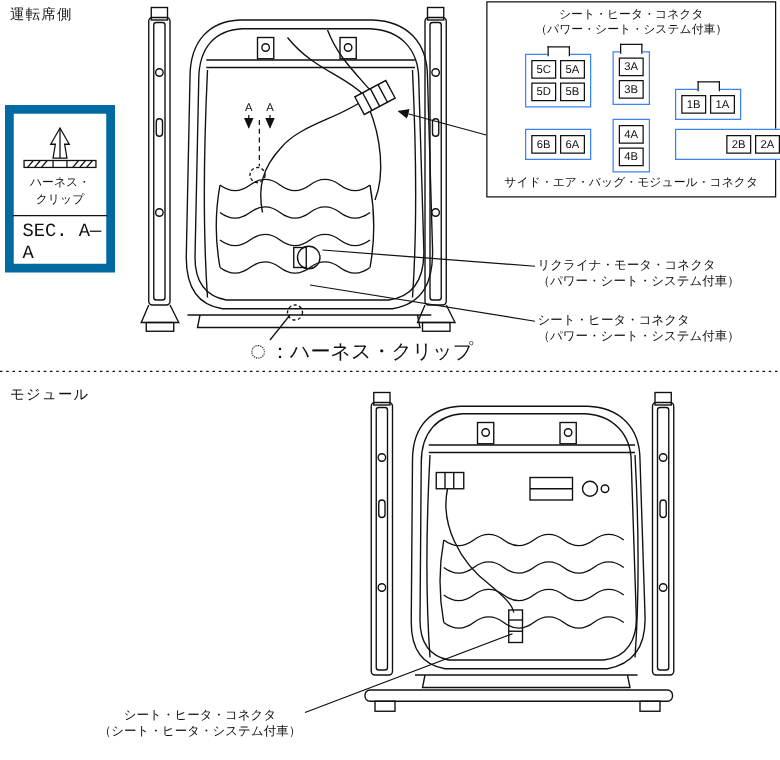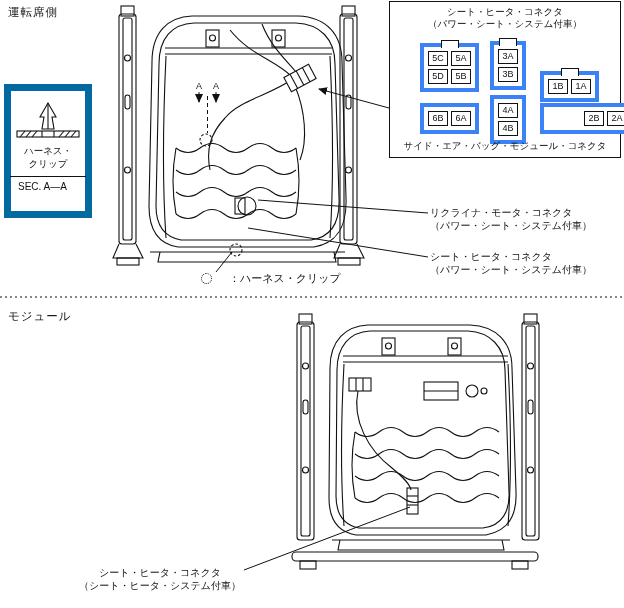--- a/index.html
+++ b/index.html
@@ -25,34 +25,34 @@
   
   .inset-box {
     position: absolute; left: 4px; top: 84px;
     width: 88px; height: 134px;
     border: 7px solid #0369a1; background: #fff;
     display: flex; flex-direction: column; align-items: center;
   }
   .inset-box .clip-art { margin-top: 4px; }
   .inset-label { font-size: 9.5px; text-align: center; white-space: pre-line; line-height: 1.35; }
   .inset-rule { width: 76px; border-top: 1px solid #111; margin: 5px 0 4px; }
-  .inset-sec { font-size: 10px; align-self: flex-start; padding-left: 7px; }
+  .inset-sec { font-size: 15px; align-self: flex-start; padding-left: 7px; font-family: Liberation Mono, monospace; }
   
   .detail-box {
     position: absolute; left: 389px; top: 1px;
     width: 232px; height: 157px;
     border: 1px solid #111; background: #fff;
   }
   .detail-title {
     margin-top: 4px; text-align: center;
     font-size: 9.5px; line-height: 1.3; white-space: pre-line;
   }
   .pin-area { position: relative; height: 99px; margin-top: 2px; }
   .pinbox {
-    position: absolute; border: 4px solid #3b82f6; background: #fff;
+    position: absolute; border: 1px solid #3b82f6; background: #fff;
     display: grid; gap: 3px; padding: 4px;
   }
   .pinbox.cols2 { grid-template-columns: 20px 20px; }
   .pinbox.cols1 { grid-template-columns: 20px; }
   .pinbox.tab::before {
     content: ""; position: absolute; top: -7px; left: 50%;
     transform: translateX(-50%);
     width: 16px; height: 7px;
     border: 1px solid #111; border-bottom: none; background: #fff;
   }
@@ -61,21 +61,21 @@
     display: flex; align-items: center; justify-content: center;
     font-size: 9px; background: #fff;
   }
   .detail-bottom-label {
     position: absolute; bottom: 4px; left: 0; width: 100%;
     text-align: center; font-size: 9.5px;
   }
   
   .legend {
     position: absolute; left: 201px; top: 271px;
-    display: flex; align-items: center; gap: 17px; font-size: 11px;
+    display: flex; align-items: center; gap: 4px; font-size: 16px;
   }
   .clip-icon {
     display: inline-block; width: 11px; height: 11px;
     border: 1.5px dotted #111; border-radius: 50%;
   }
   
   .callout-recliner { left: 430px; top: 206px; }
   .callout-driver-heater { left: 430px; top: 250px; }
   .callout-passenger-heater { left: 60px; top: 566px; width: 200px; text-align: center; }
 </style>

